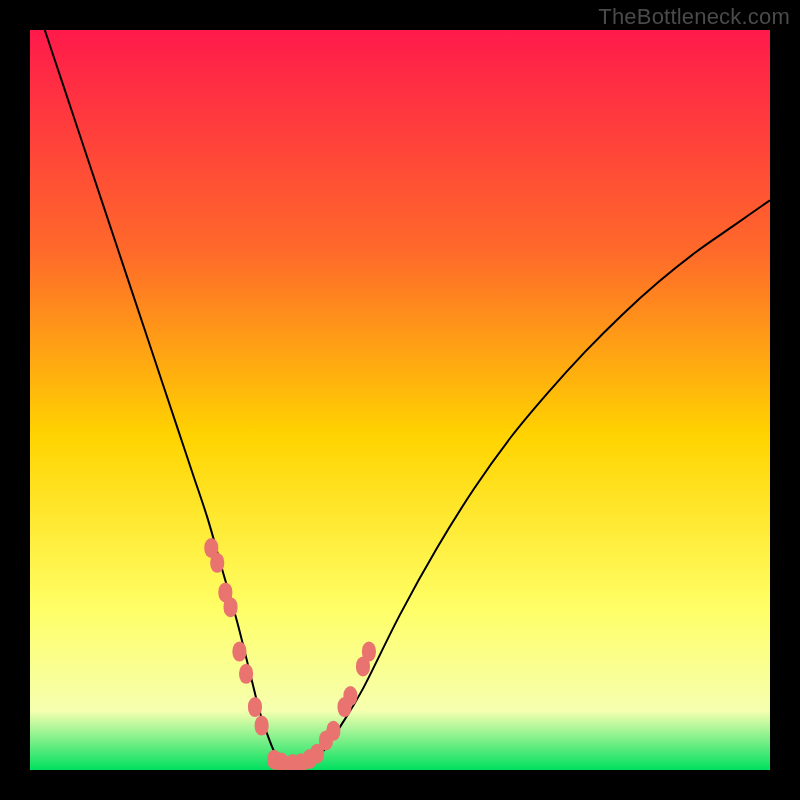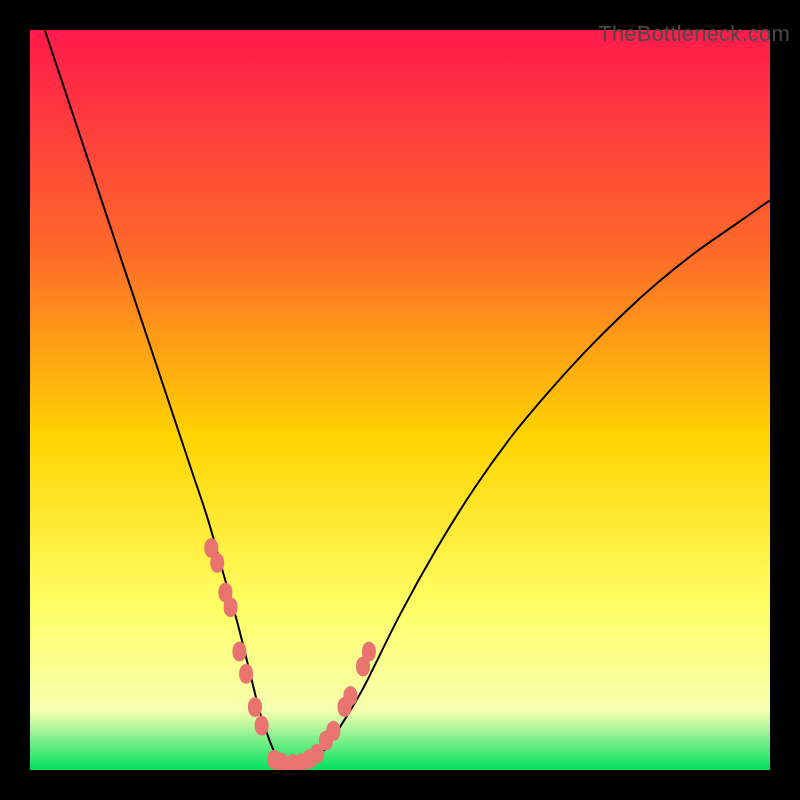--- a/index.html
+++ b/index.html
@@ -21,21 +21,20 @@
   }
   .watermark {
     position: absolute;
     top: 4px;
     right: 10px;
     color: #4a4a4a;
     font-size: 22px;
     font-weight: 400;
     letter-spacing: 0.2px;
     z-index: 10;
-    margin-top: 17px;
   }
   .plot {
     position: absolute;
     top: 30px;
     left: 30px;
     width: 740px;
     height: 740px;
   }
   svg {
     display: block;

